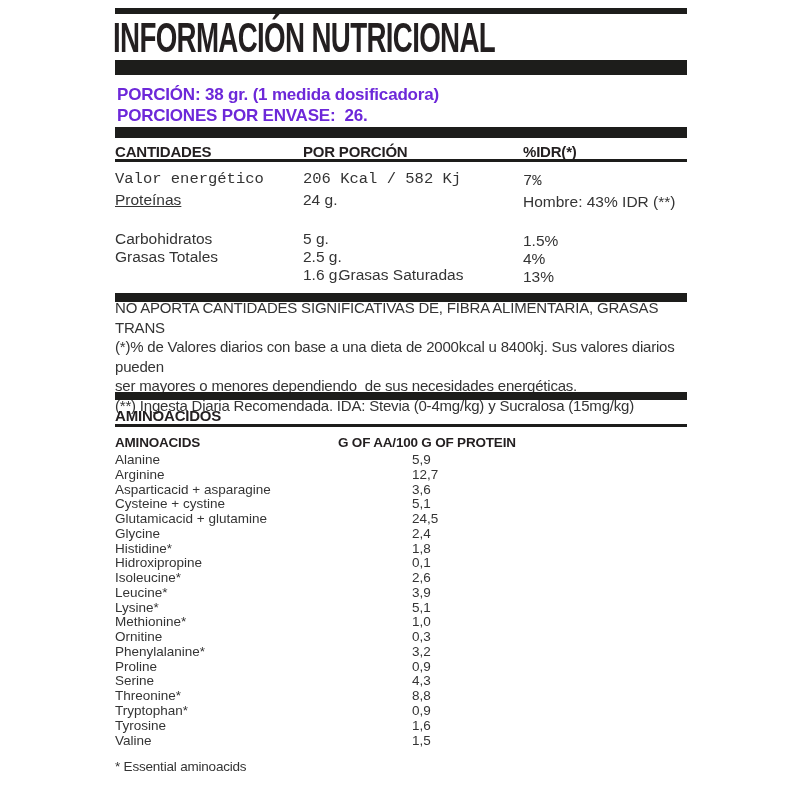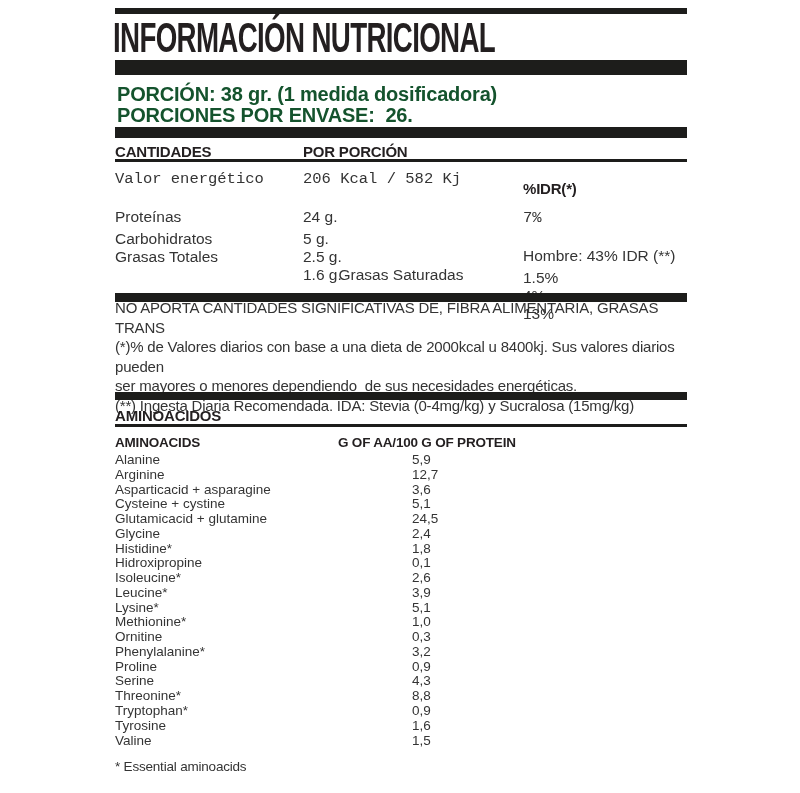--- a/index.html
+++ b/index.html
@@ -4,27 +4,27 @@
 <style>
   html,body{margin:0;padding:0;background:#ffffff;}
   body{font-family:"Liberation Sans","DejaVu Sans",sans-serif;color:#343434;}
   .page{position:relative;width:800px;height:793px;background:#ffffff;overflow:hidden;}
   .content{position:absolute;left:115px;top:0;width:572px;height:773px;}
   .bar{position:absolute;left:0;width:572px;background:#1d1d1b;}
   .txt{white-space:pre-wrap;letter-spacing:-0.2px;}
   .title{position:absolute;left:-2px;top:17px;font-size:42px;line-height:42px;
          font-weight:bold;color:#231f20;letter-spacing:-1px;white-space:nowrap;
          transform:scaleX(0.66);transform-origin:left center;}
-  .portion{position:absolute;left:2px;top:84px;font-size:20px;line-height:21px;
-           font-weight:bold;color:#14532d;letter-spacing:-0.4px;}
+  .portion{position:absolute;left:2px;top:84px;font-size:17px;line-height:21px;
+           font-weight:bold;color:#6d28d9;letter-spacing:-0.4px;}
   .thead{position:absolute;top:143px;left:0;width:572px;font-weight:bold;
          font-size:15px;color:#231f20;letter-spacing:-0.2px;}
   .thin{position:absolute;left:0;width:572px;height:3px;background:#1d1d1b;}
   .col2{position:absolute;left:188px;top:0;}
-  .col3{position:absolute;left:408px;top:0;margin-top:37px;}
+  .col3{position:absolute;left:408px;top:0;}
   .mrow{position:absolute;left:0;width:572px;font-size:15.5px;line-height:18px;color:#343434;}
   .mrow .idr-line{line-height:22px;}
   .notes{position:absolute;left:0;top:298px;width:572px;font-size:15px;
          line-height:19.5px;color:#343434;}
   .amino-title{position:absolute;left:0;top:407px;font-size:15px;font-weight:bold;
                color:#231f20;letter-spacing:-0.2px;}
   .amino-head{position:absolute;left:0;top:435px;width:572px;font-size:13.5px;
               font-weight:bold;color:#231f20;letter-spacing:-0.2px;}
   .amino-head .acol2{position:absolute;left:223px;top:0;}
   .amino-rows{position:absolute;left:0;top:453px;width:572px;font-size:13.5px;
@@ -57,21 +57,21 @@
       <span class="col2">POR PORCIÓN</span>
       <span class="col3">%IDR(*)</span>
     </div>
 
     <div class="thin" style="top:159px;"></div>
 
     <div id="main-rows">
         <div class="mrow" style="top: 170px; font-family: Liberation Mono, monospace;"><span>Valor energético</span><span class="col2">206 Kcal / 582 Kj</span><span class="col3">
             <div class="idr-line">7%</div>
           </span></div>
-        <div class="mrow" style="top: 208px;"><span>Proteínas</span><span class="col2">24 g.</span><span class="col3">
+        <div class="mrow" style="top: 191px; text-decoration: underline;"><span>Proteínas</span><span class="col2">24 g.</span><span class="col3">
             <div class="idr-line">Hombre: 43% IDR (**)</div>
           </span></div>
         <div class="mrow" style="top: 230px;"><span>Carbohidratos</span><span class="col2">5 g.</span><span class="col3">
             <div class="idr-line">1.5%</div>
           </span></div>
         <div class="mrow" style="top: 248px;"><span>Grasas Totales</span><span class="col2">2.5 g.</span><span class="col3">
             <div class="idr-line">4%</div>
           </span></div>
         <div class="mrow" style="top: 266px; text-align: center;"><span>Grasas Saturadas</span><span class="col2">1.6 g.</span><span class="col3">
             <div class="idr-line">13%</div>

